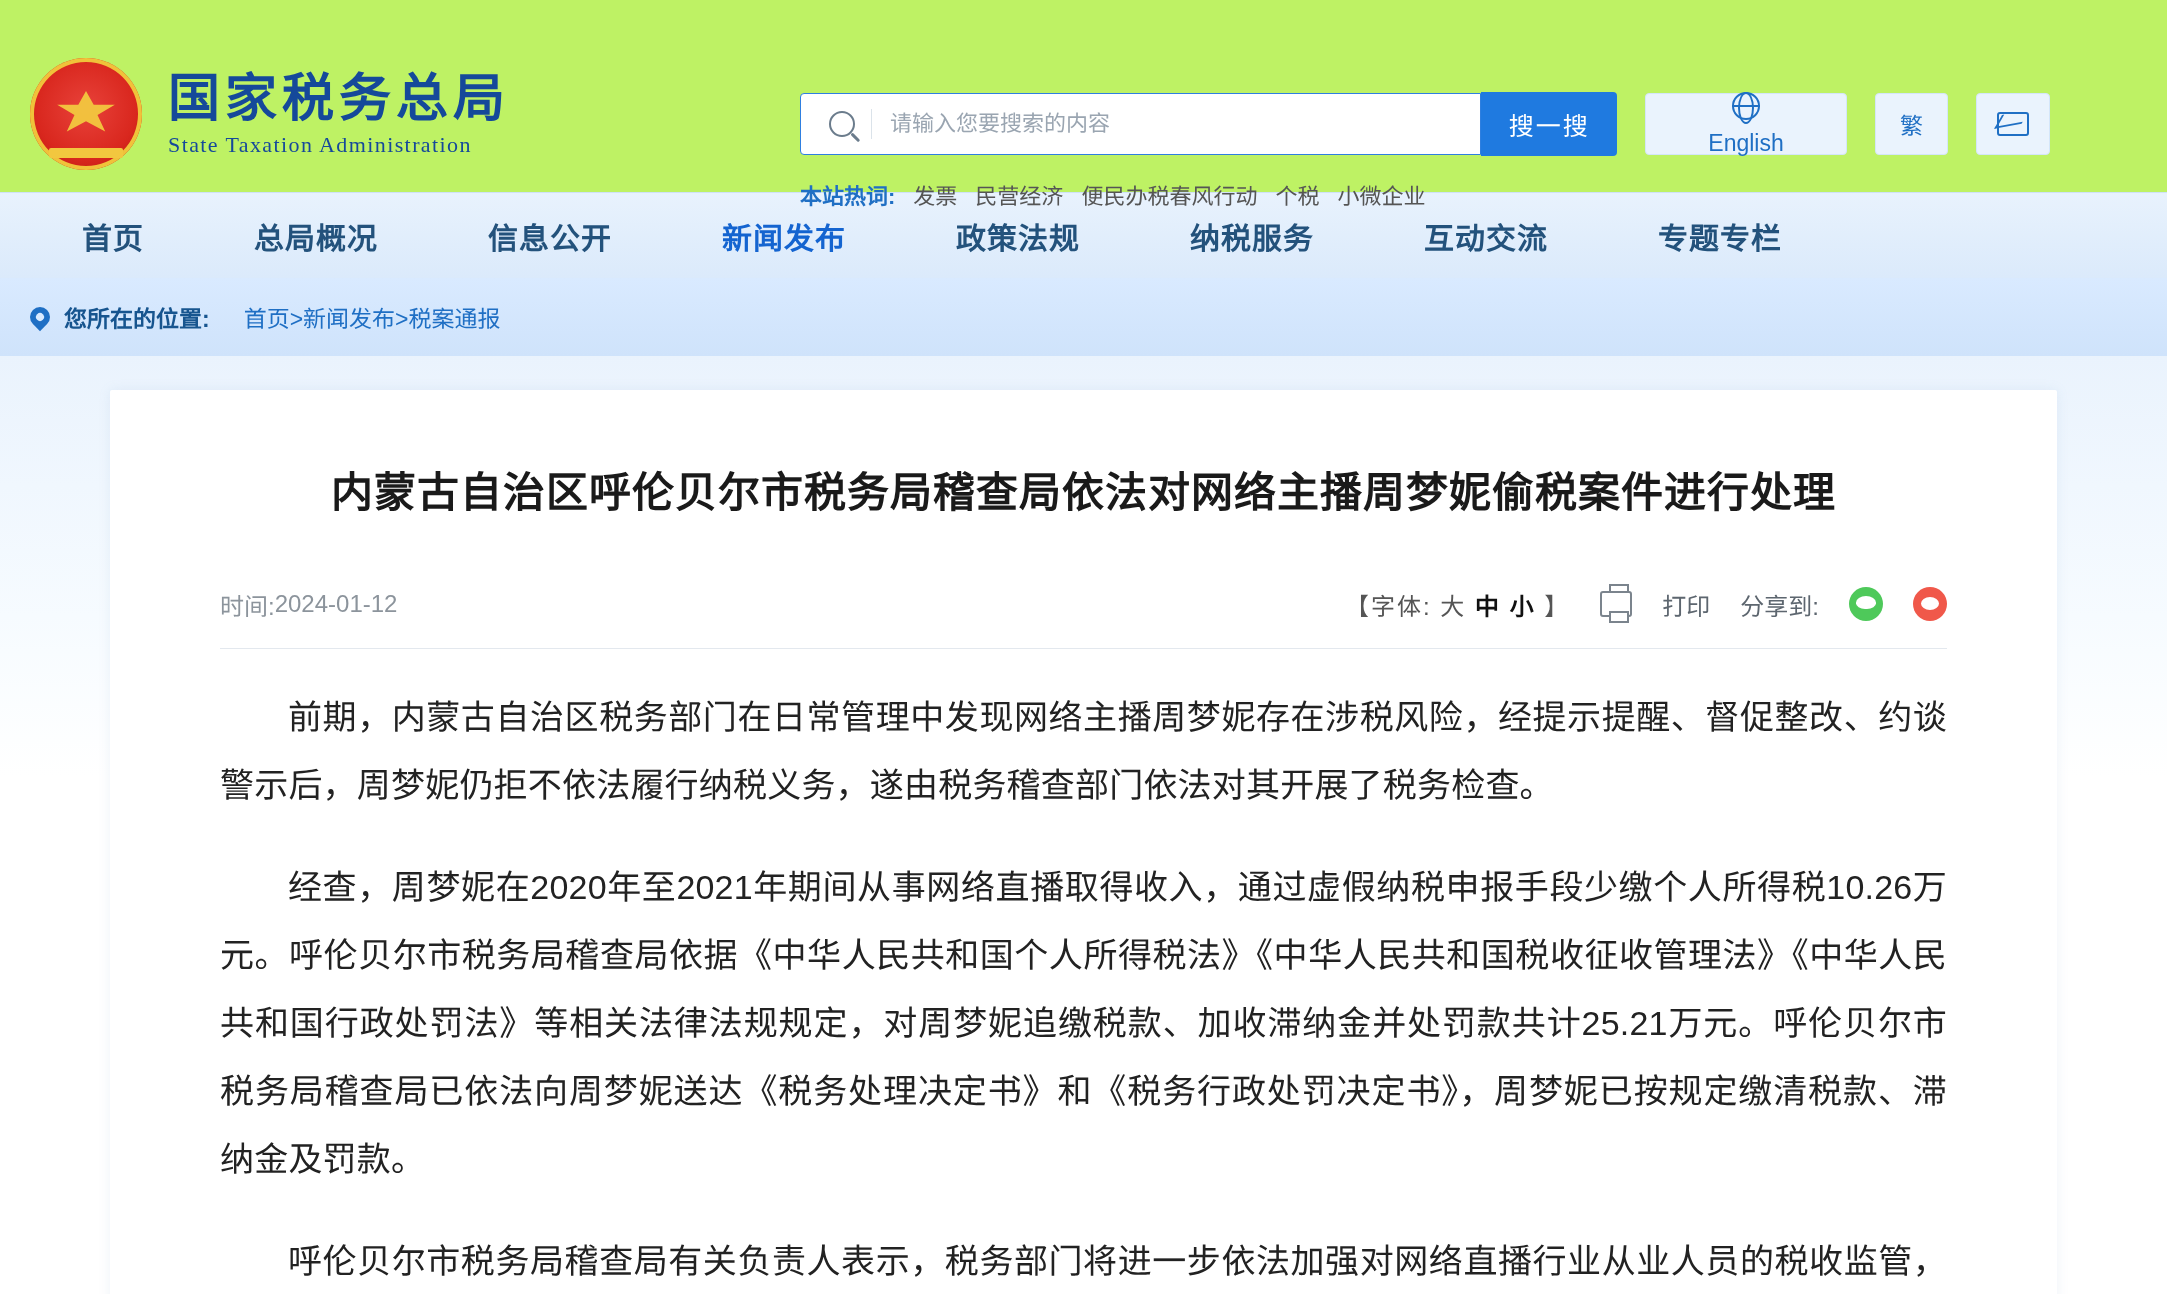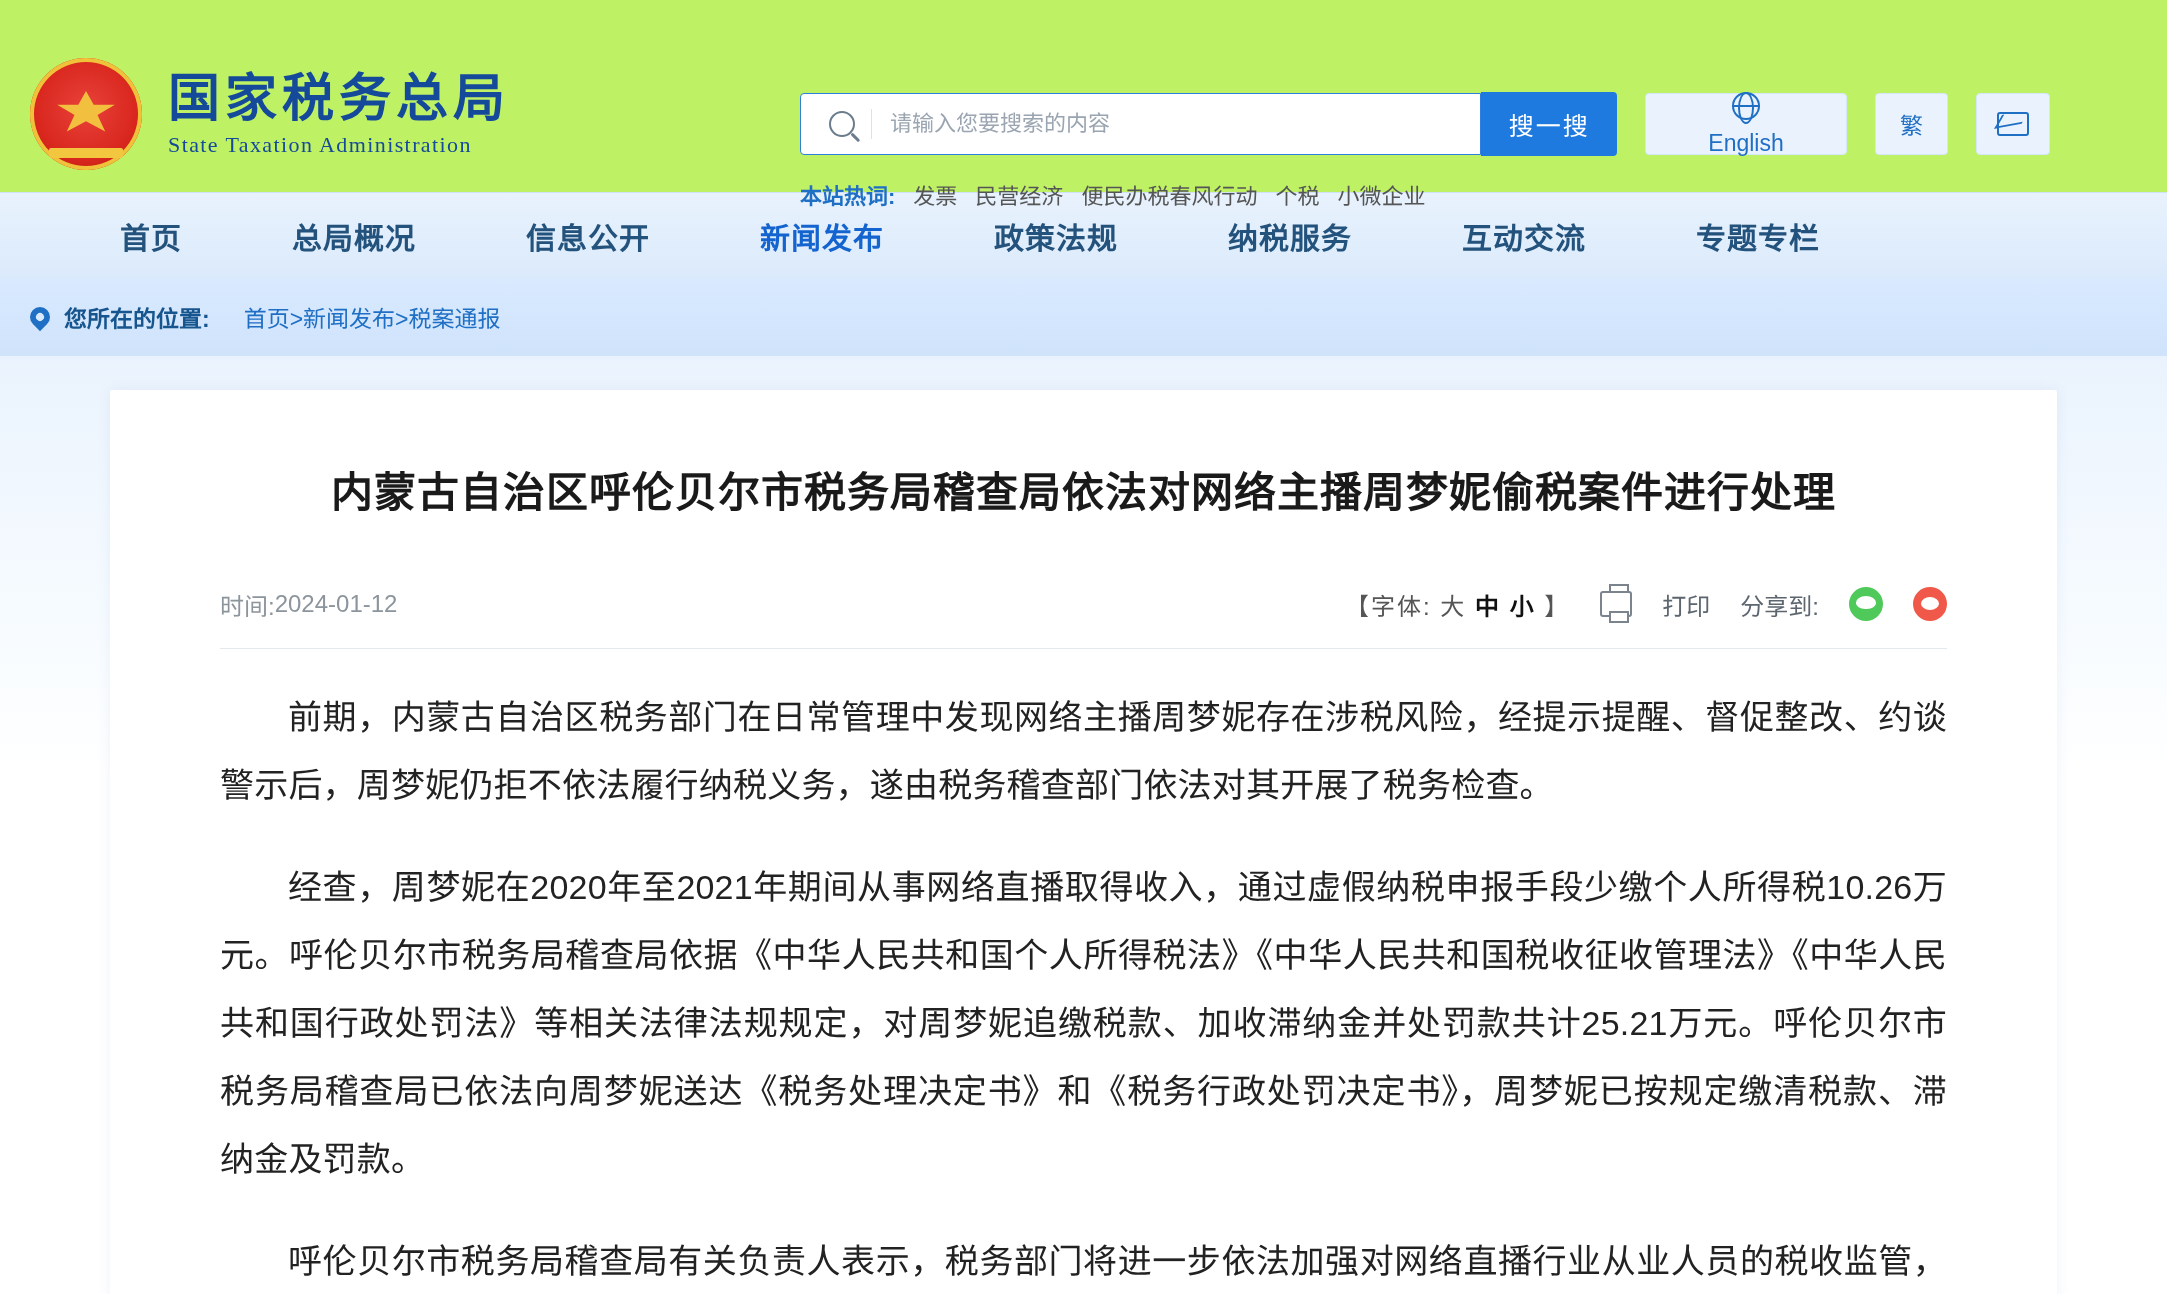--- a/index.html
+++ b/index.html
@@ -178,21 +178,21 @@
   }
   .hot-label { color: #1f6fc4; font-weight: bold; }
   .hot-item { color: #555; cursor: pointer; }
 
   
   .nav {
     height: 86px;
     background: linear-gradient(180deg, #e8f2fd 0%, #dbeafb 100%);
     display: flex;
     align-items: center;
-    padding-left: 120px;
+    padding-left: 82px;
     border-top: 1px solid #cfe2f7;
   }
   .nav-item {
     font-size: 30px;
     font-weight: bold;
     color: #23527c;
     margin-right: 110px;
     cursor: pointer;
     letter-spacing: 1px;
   }

